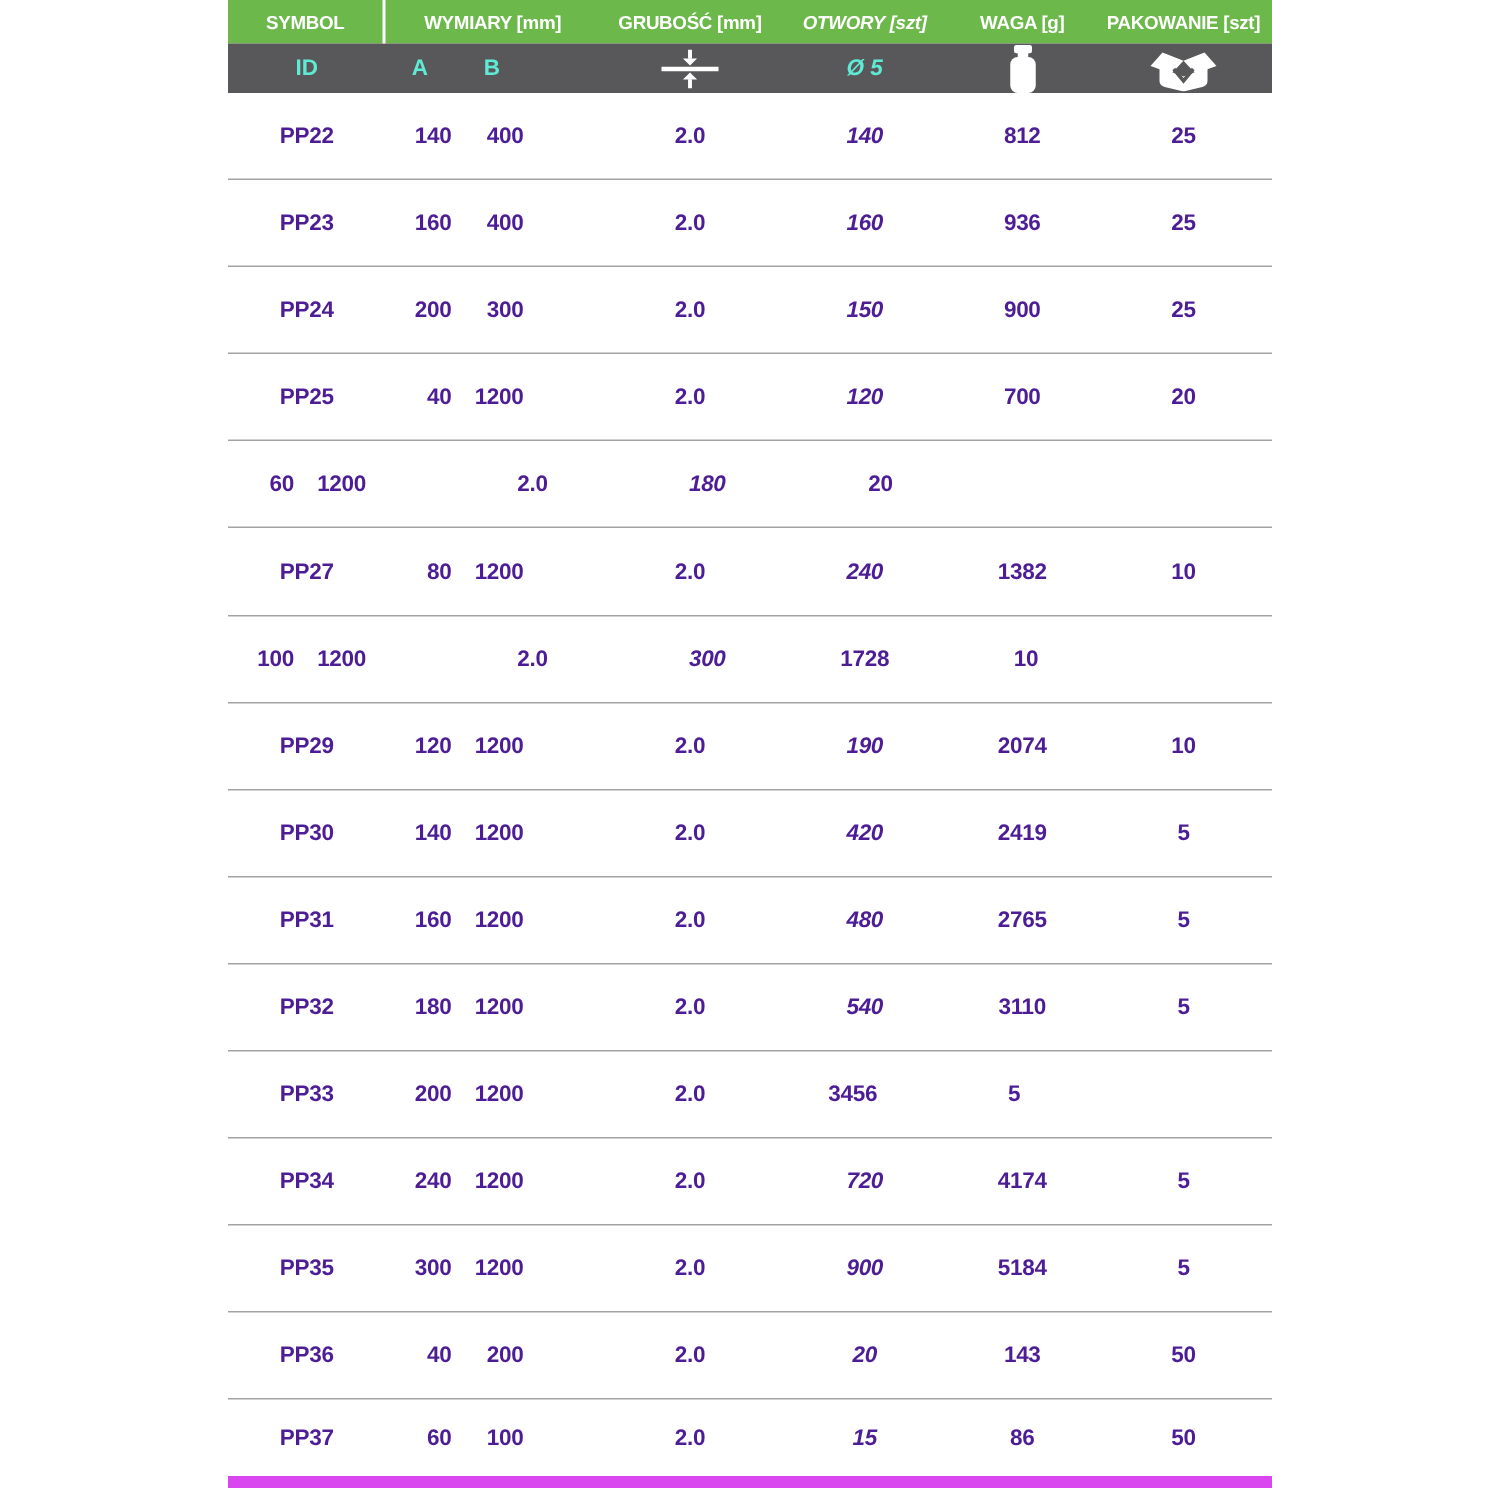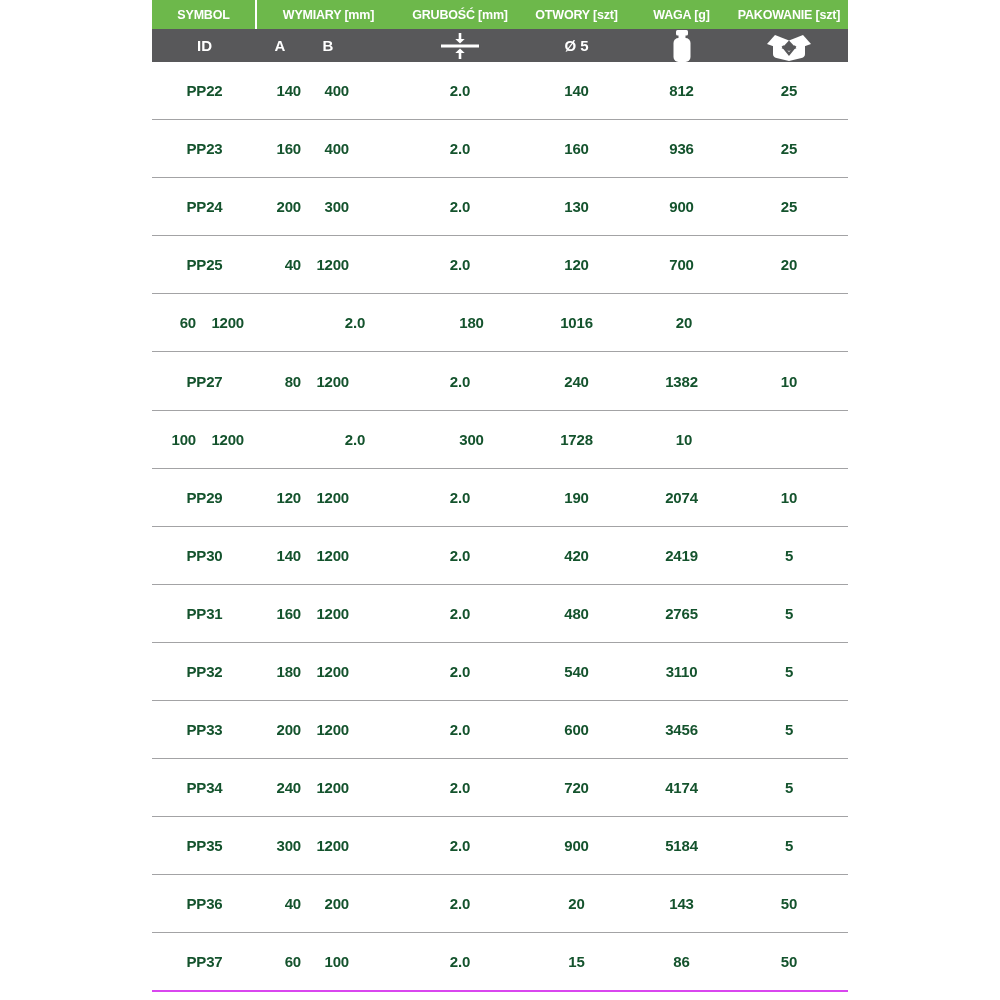--- a/index.html
+++ b/index.html
@@ -4,37 +4,37 @@
 <style>
   html,body{margin:0;padding:0;background:#ffffff;width:1000px;height:1000px;
     font-family:"Liberation Sans",sans-serif;-webkit-font-smoothing:antialiased;}
   .table-wrap{position:absolute;left:152px;top:0;width:696px;}
   .hrow{display:flex;align-items:center;}
   
   .ghead{height:29px;background:#6db84b;color:#ffffff;font-weight:bold;font-size:12.5px;letter-spacing:-0.2px;}
   .ghead .cell{display:flex;align-items:center;justify-content:center;height:100%;white-space:nowrap;overflow:visible;}
   .ghead .divider-right{border-right:2px solid #ffffff;box-sizing:border-box;}
   
-  .dhead{height:33px;background:#58585a;color:#ffffff;font-weight:bold;font-size:15px;}
+  .dhead{height:33px;background:#58585a;color:#5eead4;font-weight:bold;font-size:15px;}
   .dhead .cell{display:flex;align-items:center;justify-content:center;height:100%;}
   
   .w-id{width:105px;}
   .w-a{width:46px;}
   .w-b{width:50px;}
   .w-sp{width:47px;}
   .w-wym{width:143px;} 
   .w-g{width:120px;}
-  .w-o{width:113px;}
+  .w-o{width:113px;font-style:italic;}
   .w-w{width:97px;}
   .w-p{width:118px;}
   
   .rows{}
   .row{display:flex;align-items:center;height:58.1px;box-sizing:border-box;
-    border-bottom:1px solid #a3a3a5;color:#14532d;font-weight:bold;font-size:15px;letter-spacing:-0.2px;}
-  .row:last-child{border-bottom:2px solid #d946ef;}
+    border-bottom:1px solid #a3a3a5;color:#4c1d95;font-weight:bold;font-size:15px;letter-spacing:-0.2px;}
+  .row:last-child{border-bottom:8px solid #d946ef;}
   .row .cell{display:flex;align-items:center;justify-content:center;height:100%;box-sizing:border-box;}
   .row .cell.alignR{justify-content:flex-end;}
   .row .w-a{padding-right:2px;}
   .row .w-b{padding-right:4px;}
   .icon{display:flex;align-items:center;justify-content:center;}
 </style>
 </head>
 <body>
 
 <div class="table-wrap">
@@ -102,21 +102,21 @@
       <div class="cell w-w">936</div>
       <div class="cell w-p">25</div>
     </div>
 
     <div class="row">
       <div class="cell w-id">PP24</div>
       <div class="cell w-a alignR">200</div>
       <div class="cell w-b alignR">300</div>
       <div class="cell w-sp"></div>
       <div class="cell w-g">2.0</div>
-      <div class="cell w-o">130</div>
+      <div class="cell w-o">150</div>
       <div class="cell w-w">900</div>
       <div class="cell w-p">25</div>
     </div>
 
     <div class="row">
       <div class="cell w-id">PP25</div>
       <div class="cell w-a alignR">40</div>
       <div class="cell w-b alignR">1200</div>
       <div class="cell w-sp"></div>
       <div class="cell w-g">2.0</div>
@@ -124,21 +124,20 @@
       <div class="cell w-w">700</div>
       <div class="cell w-p">20</div>
     </div>
 
     <div class="row">
       <div class="cell w-a alignR">60</div>
       <div class="cell w-b alignR">1200</div>
       <div class="cell w-sp"></div>
       <div class="cell w-g">2.0</div>
       <div class="cell w-o">180</div>
-      <div class="cell w-w">1016</div>
       <div class="cell w-p">20</div>
     </div>
 
     <div class="row">
       <div class="cell w-id">PP27</div>
       <div class="cell w-a alignR">80</div>
       <div class="cell w-b alignR">1200</div>
       <div class="cell w-sp"></div>
       <div class="cell w-g">2.0</div>
       <div class="cell w-o">240</div>
@@ -199,21 +198,20 @@
       <div class="cell w-w">3110</div>
       <div class="cell w-p">5</div>
     </div>
 
     <div class="row">
       <div class="cell w-id">PP33</div>
       <div class="cell w-a alignR">200</div>
       <div class="cell w-b alignR">1200</div>
       <div class="cell w-sp"></div>
       <div class="cell w-g">2.0</div>
-      <div class="cell w-o">600</div>
       <div class="cell w-w">3456</div>
       <div class="cell w-p">5</div>
     </div>
 
     <div class="row">
       <div class="cell w-id">PP34</div>
       <div class="cell w-a alignR">240</div>
       <div class="cell w-b alignR">1200</div>
       <div class="cell w-sp"></div>
       <div class="cell w-g">2.0</div>

